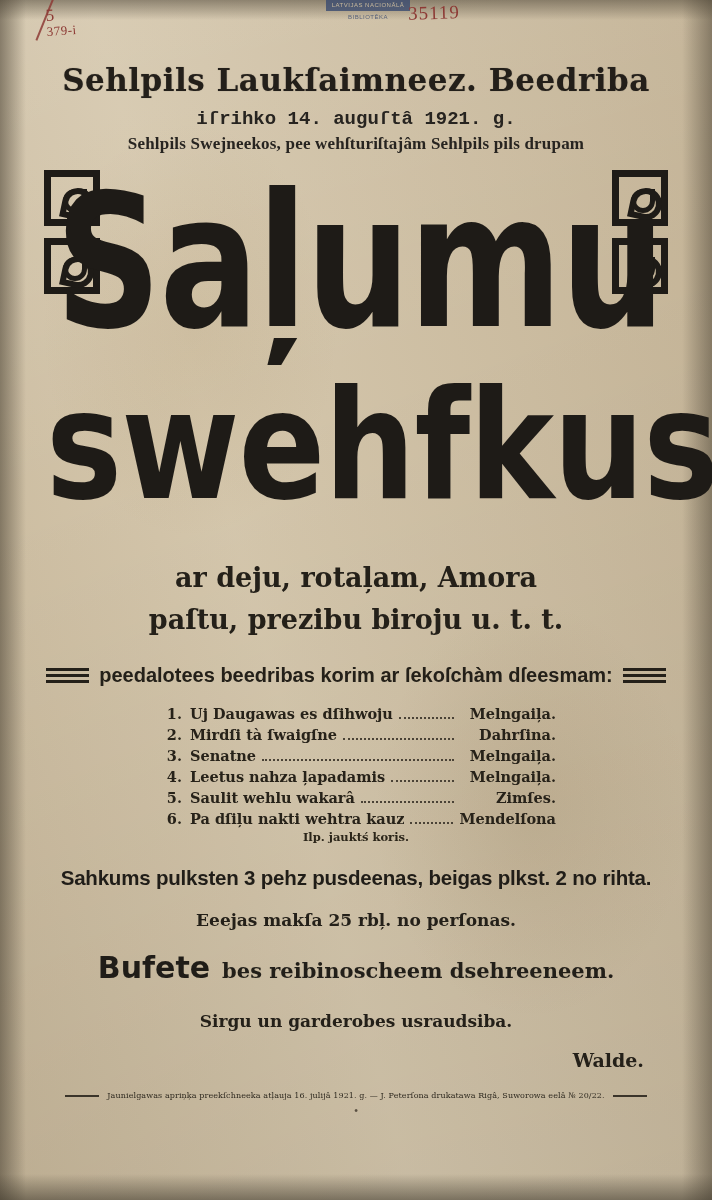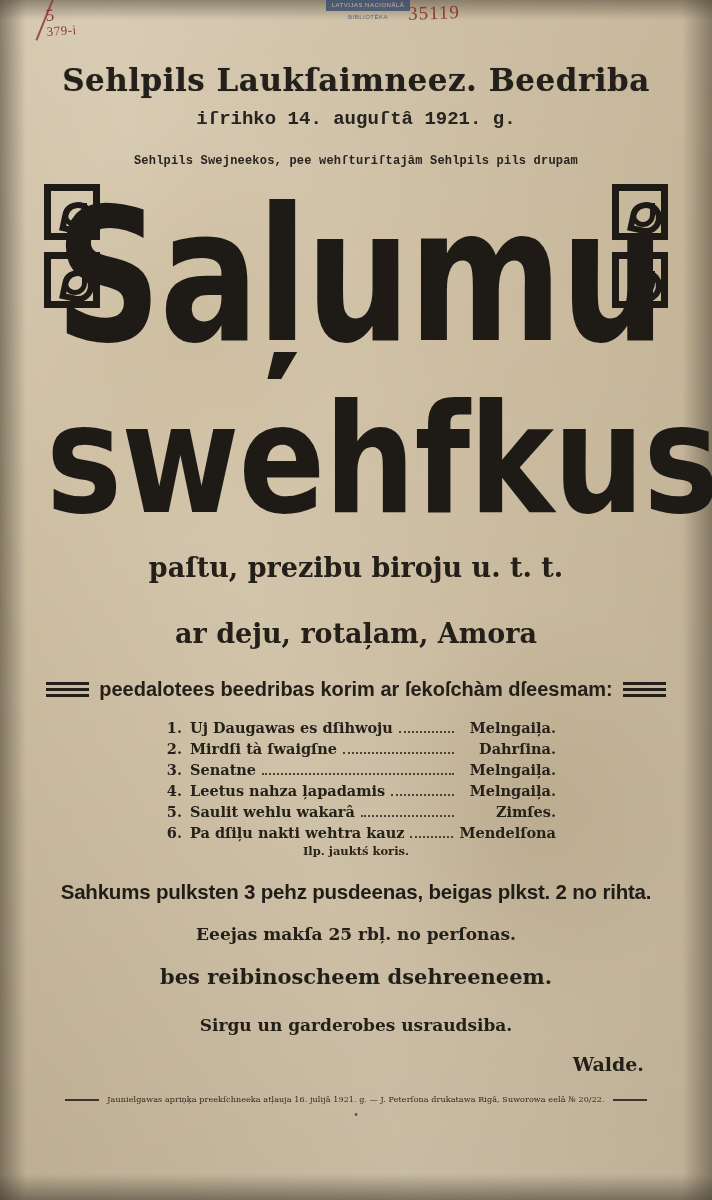--- a/index.html
+++ b/index.html
@@ -127,24 +127,24 @@
     text-shadow: 0 0 1px rgba(35,31,26,0.4);
   }
   .date-line {
     font-family: Liberation Mono, monospace;
     font-weight: bold;
     font-size: 19px;
     margin-top: 10px;
     color: #272420;
   }
   .venue-line {
-    font-family: Liberation Mono, monospace;
-    font-weight: bold;
-    font-size: 12px;
-    margin-top: 24px;
+    font-family: Liberation Serif, serif;
+    font-weight: bold;
+    font-size: 17px;
+    margin-top: 4px;
     color: #272420;
     letter-spacing: 0.2px;
   }
 
   
   .big-title-wrap {
     position: relative;
     margin-top: 6px;
     height: 218px;
   }
@@ -381,22 +381,22 @@
           <div class="orn-inner"></div>
         </div>
       <div class="ornament orn-r2">
           <div class="orn-inner"></div>
         </div>
       <div class="big-title">Saļumu</div>
     </div>
 
     <div class="big-title-2">swehfkus</div>
 
+    <div class="sub-desc">ar deju, rotaļam, Amora</div>
     <div class="sub-desc" style="margin-top:2px">paſtu, prezibu biroju u. t. t.</div>
-    <div class="sub-desc">ar deju, rotaļam, Amora</div>
 
     <div class="prog-head">
       <div class="rule-stack">
           <div></div>
           <div></div>
           <div></div>
         </div>
       <div class="prog-head-text">peedalotees beedribas korim ar ſekoſchàm dſeesmam:</div>
       <div class="rule-stack">
           <div></div>
@@ -442,20 +442,21 @@
         <span class="prog-dots"></span>
         <span class="prog-author">Mendelſona</span>
       </div>
       <div class="prog-note">Ilp. jauktś koris.</div>
     </div>
 
     <div class="time-line">Sahkums pulksten 3 pehz pusdeenas, beigas plkst. 2 no rihta.</div>
     <div class="entry-line">Eeejas makſa 25 rbļ. no perſonas.</div>
 
     <div class="buffet-line">
+      <span class="buffet-word">Bufete</span>
       <span class="buffet-rest">bes reibinoscheem dsehreeneem.</span>
     </div>
 
     <div class="guard-line">Sirgu un garderobes usraudsiba.</div>
     <div class="signature">Walde.</div>
 
     <div class="footer-wrap">
       <div class="footer-rule"></div>
       <div class="footer-text">Jaunielgawas apriņķa preekſchneeka atļauja 16. julijâ 1921. g. — J. Peterſona drukatawa Rigâ, Suworowa eelâ № 20/22.</div>
       <div class="footer-rule"></div>

